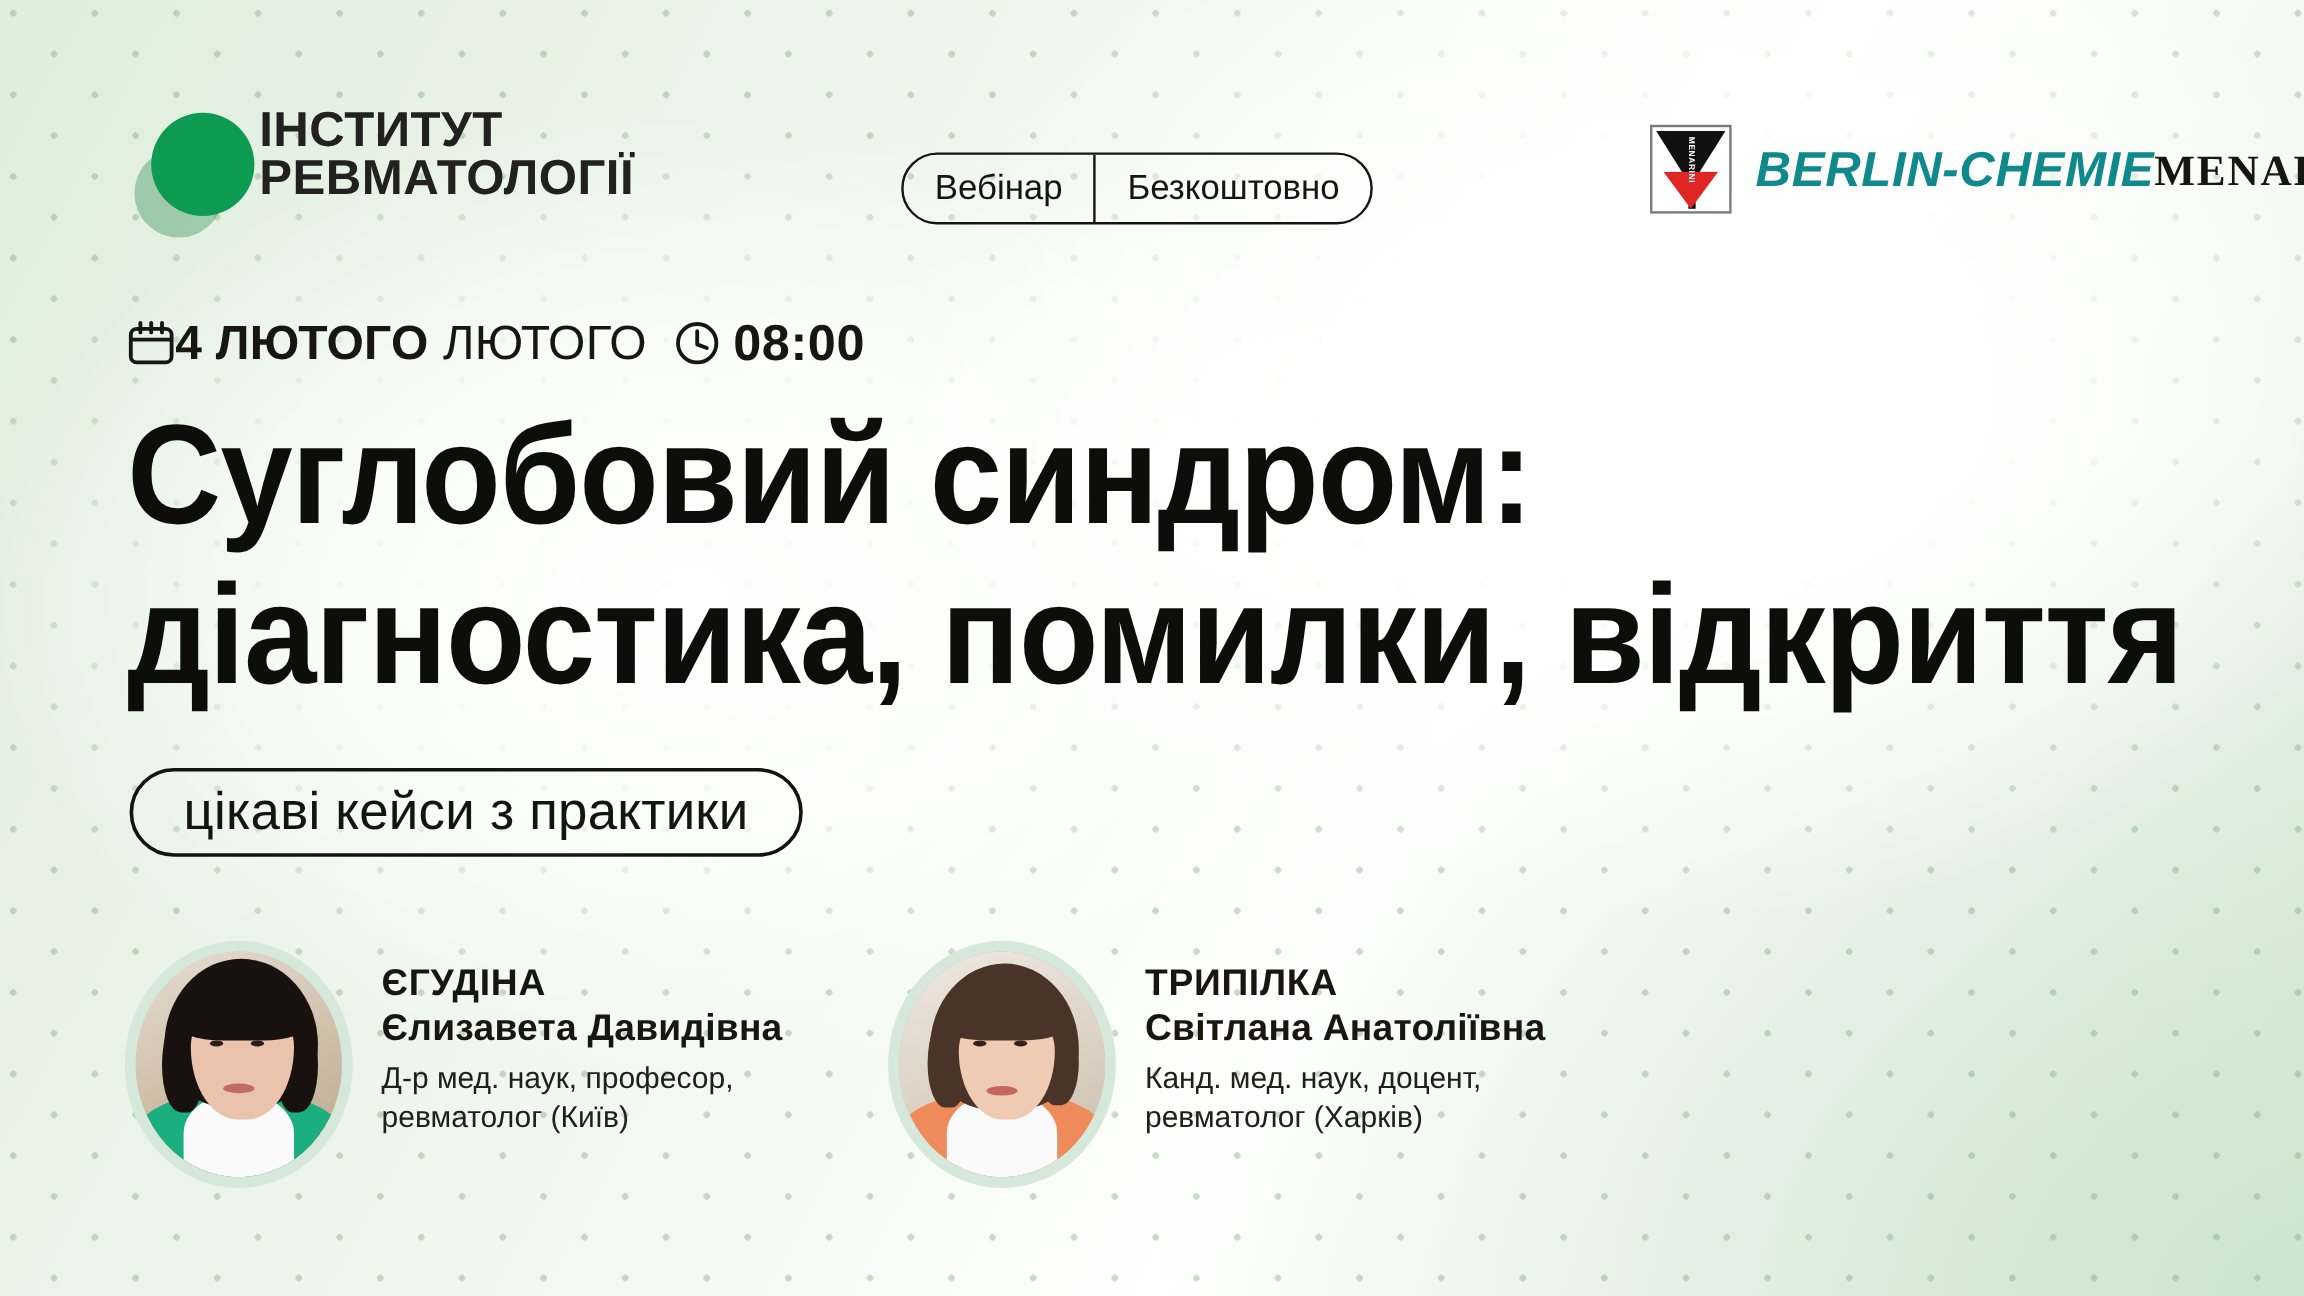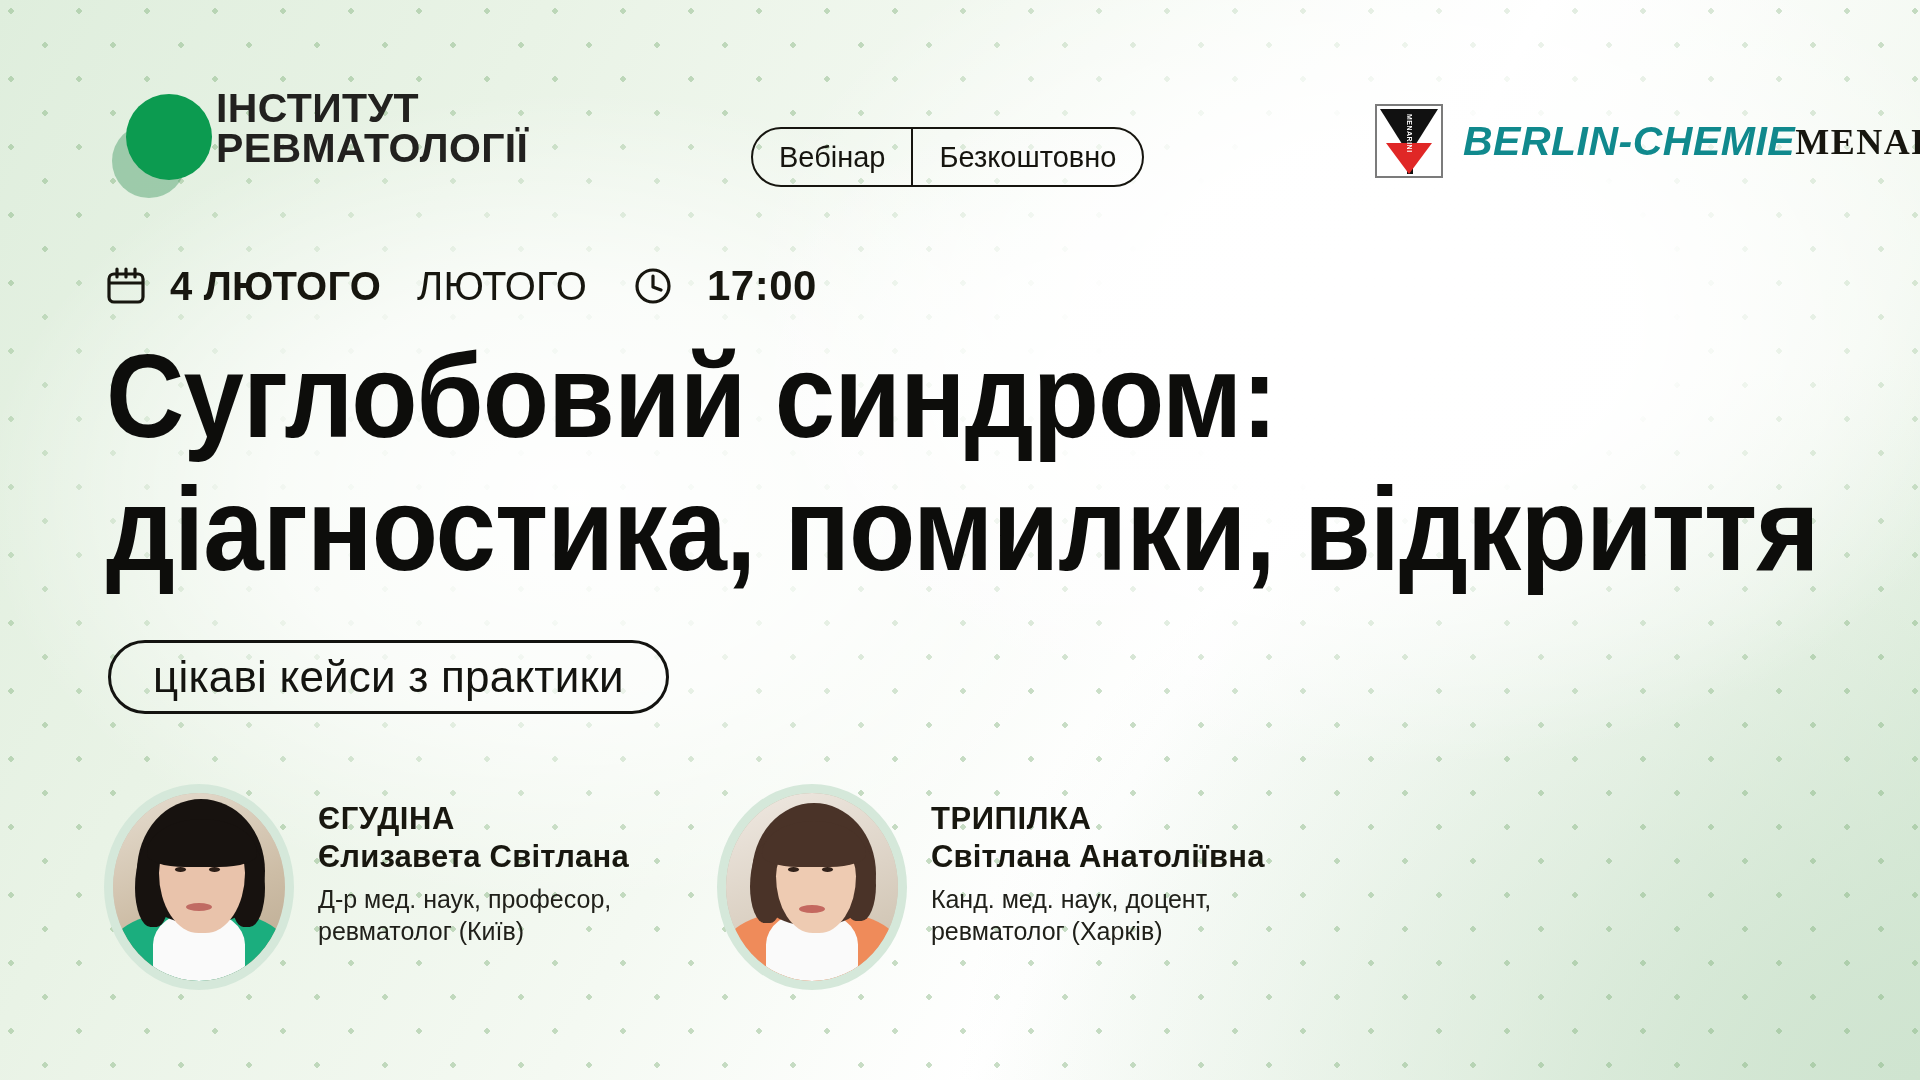--- a/index.html
+++ b/index.html
@@ -109,21 +109,21 @@
     font-size:41px;font-weight:700;font-style:italic;color:#10898d;letter-spacing:.5px;
     white-space:nowrap;
   }
   .bcm-bot{
     font-family:"Liberation Serif","DejaVu Serif",serif;
     font-size:36px;font-weight:700;color:#17160f;letter-spacing:1.5px;margin-top:2px;
     white-space:nowrap;
   }
 
   
-  .daterow{position:absolute;left:106px;top:262px;display:flex;align-items:center;gap:24px;}
+  .daterow{position:absolute;left:106px;top:262px;display:flex;align-items:center;gap:0;}
   .icon-cal{width:40px;height:40px;flex:none;}
   .icon-clock{width:40px;height:40px;flex:none;margin-left:22px;}
   .date-day{font-size:40px;font-weight:700;color:#17160f;letter-spacing:.2px;white-space:nowrap;}
   .date-dow{font-size:40px;font-weight:400;color:#17160f;letter-spacing:.2px;margin-left:12px;white-space:nowrap;}
   .date-time{font-size:42px;font-weight:700;color:#17160f;letter-spacing:.5px;margin-left:10px;white-space:nowrap;}
 
   
   .title{
     position:absolute;left:106px;top:330px;width:1740px;
     color:#0d0d0b;font-weight:700;
@@ -236,21 +236,21 @@
       <line x1="11" y1="3" x2="11" y2="11" stroke="#17160f" stroke-width="3.2" stroke-linecap="round"></line>
       <line x1="20" y1="3" x2="20" y2="11" stroke="#17160f" stroke-width="3.2" stroke-linecap="round"></line>
       <line x1="29" y1="3" x2="29" y2="11" stroke="#17160f" stroke-width="3.2" stroke-linecap="round"></line>
     </svg>
     <div class="date-day">4 ЛЮТОГО</div>
     <div class="date-dow">ЛЮТОГО</div>
     <svg class="icon-clock" viewBox="0 0 40 40">
       <circle cx="20" cy="20" r="16" fill="none" stroke="#17160f" stroke-width="3.2"></circle>
       <polyline points="20,10 20,21 28,24" fill="none" stroke="#17160f" stroke-width="3.2" stroke-linecap="round" stroke-linejoin="round"></polyline>
     </svg>
-    <div class="date-time">17:00</div>
+    <div class="date-time">08:00</div>
   </div>
 
   <div class="title">
     <span class="l1">Суглобовий синдром:</span>
     <span class="l2">діагностика, помилки, відкриття</span>
   </div>
 
   <div class="subpill">
     <span>цікаві кейси з практики</span>
   </div>
@@ -269,21 +269,21 @@
           <div class="p-side-r"></div>
           <div class="p-face"></div>
           <div class="p-hairfront"></div>
           <div class="p-eye l"></div>
           <div class="p-eye r"></div>
           <div class="p-mouth"></div>
         </div>
       </div>
       <div class="spk-txt">
         <div class="spk-sur">ЄГУДІНА</div>
-        <div class="spk-name">Єлизавета Світлана</div>
+        <div class="spk-name">Єлизавета Давидівна</div>
         <div class="spk-role">Д-р мед. наук, професор,
 ревматолог (Київ)</div>
       </div>
     </div>
 
     <div class="spk">
       <div class="spk-photo p2">
         <div class="ph-inner">
           <div class="p-bg"></div>
           <div class="p-body"></div>

